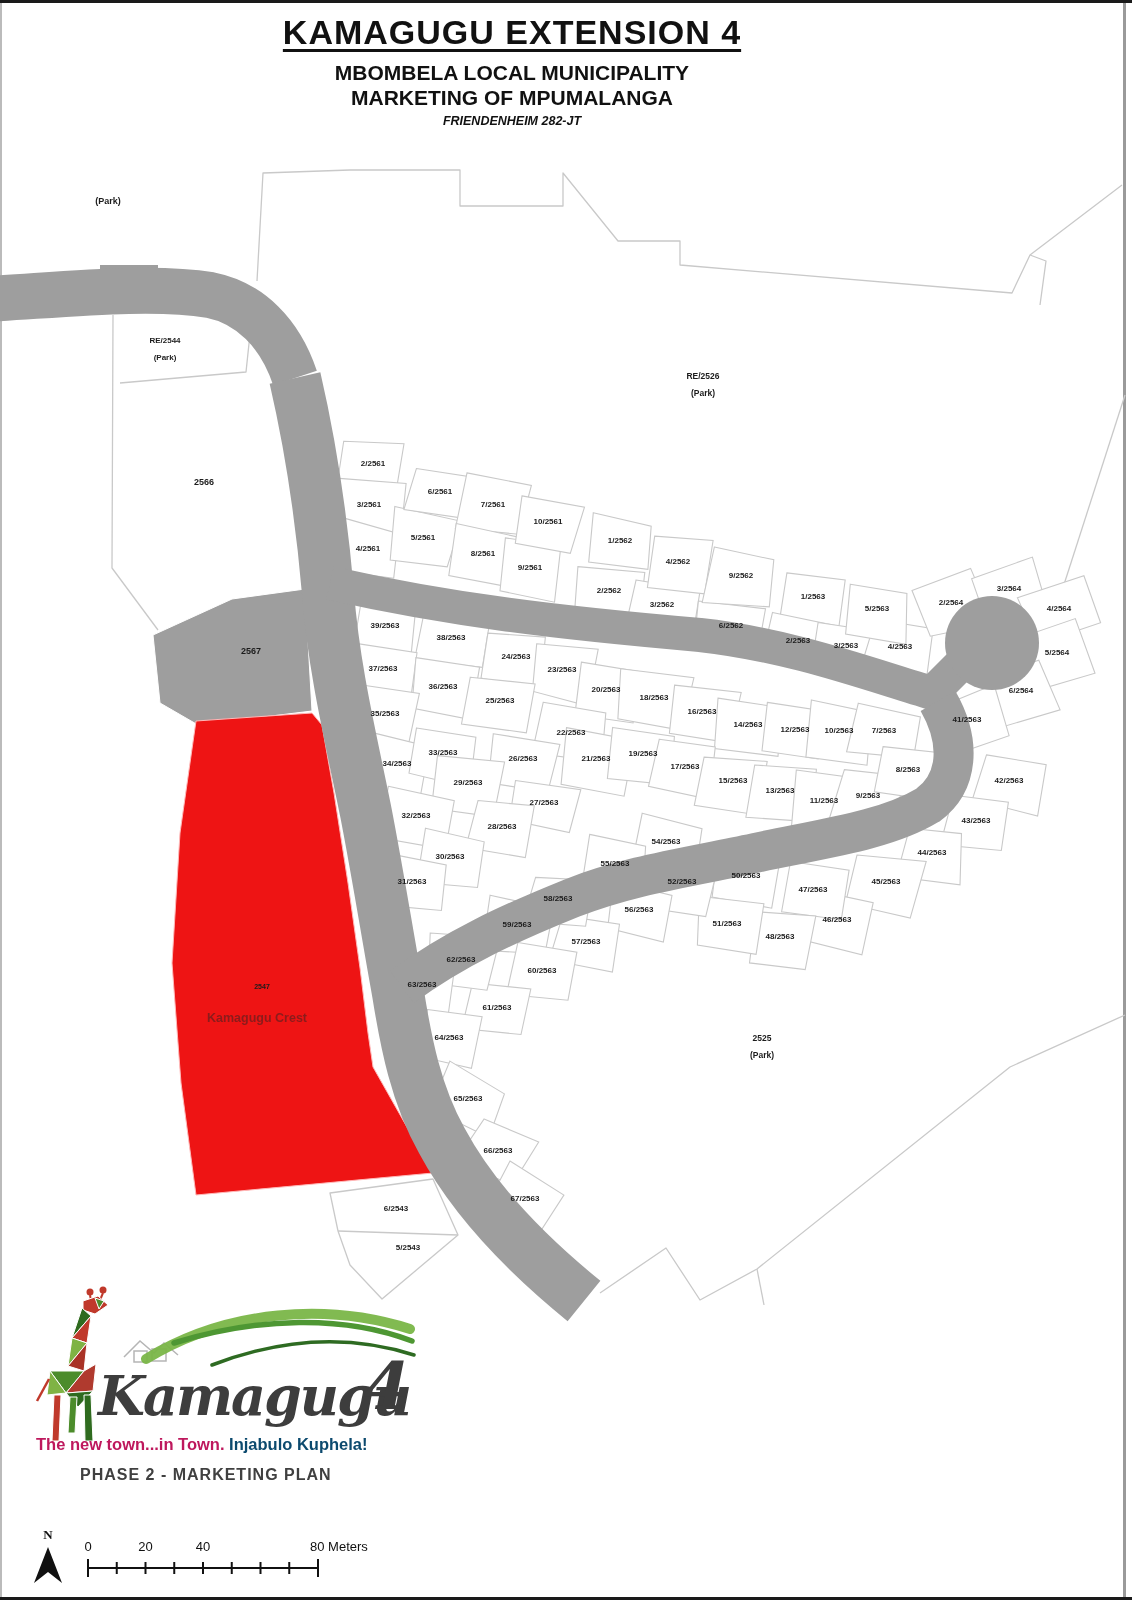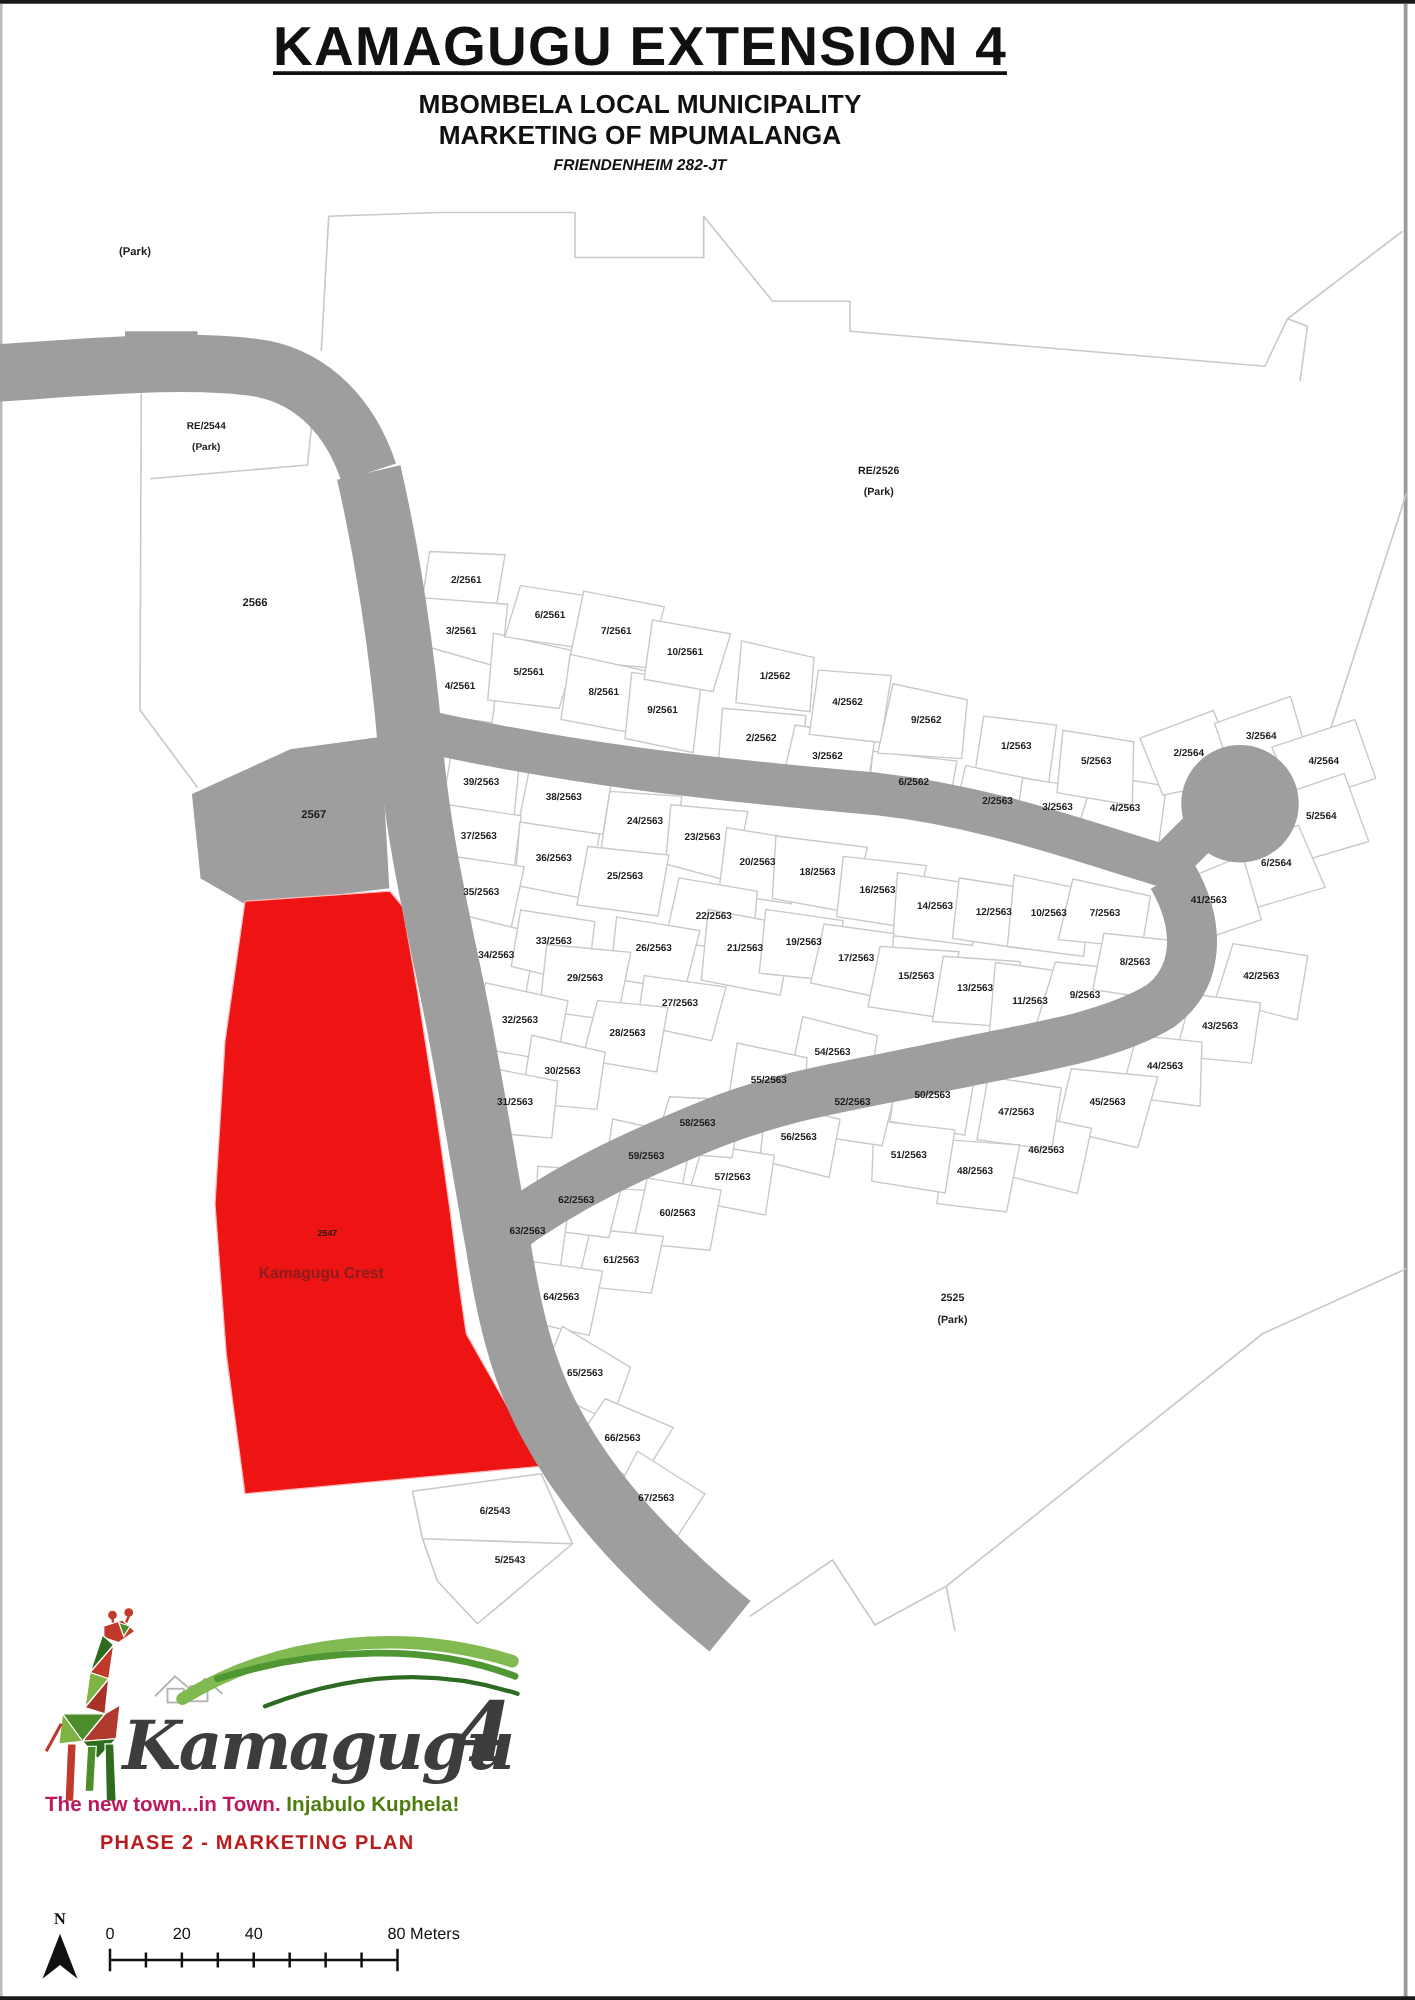--- a/index.html
+++ b/index.html
@@ -4,34 +4,34 @@
 <style>
   html,body{margin:0;padding:0;background:#fff;}
   #page{position:relative;width:1132px;height:1600px;background:#fff;overflow:hidden;
         font-family:"Liberation Sans",sans-serif;
         border-top:3px solid #1a1a1a;box-sizing:border-box;}
   #page::after{content:"";position:absolute;left:0;right:0;bottom:0;height:3px;background:#1a1a1a;}
   #right-border{position:absolute;top:0;bottom:0;right:6px;width:3px;background:#9a9a9a;}
   #left-border{position:absolute;top:0;bottom:0;left:0;width:2px;background:#bbb;}
 
   #header{position:absolute;top:10px;left:0;width:1024px;text-align:center;color:#111;}
-  #header .title{font-size:44px;font-weight:bold;letter-spacing:1px;
+  #header .title{font-size:34px;font-weight:bold;letter-spacing:1px;
       text-decoration:underline;text-decoration-thickness:3px;text-underline-offset:5px;}
   #header .sub1{font-size:21px;font-weight:bold;margin-top:9px;text-align:center;}
   #header .sub2{font-size:21px;font-weight:bold;margin-top:1px;}
   #header .sub3{font-size:12.5px;font-weight:bold;margin-top:4px;font-style:italic;}
 
   #mapsvg{position:absolute;left:0;top:0;}
 
   #logo-block{position:absolute;left:28px;top:1280px;width:400px;height:175px;}
   #tagline{position:absolute;left:36px;top:1432px;width:400px;font-size:16.5px;font-weight:bold;}
   #tagline .green{color:#be185d;}
-  #tagline .red{color:#4d7c0f;}
+  #tagline .red{color:#0c4a6e;}
   #plan-title{position:absolute;left:80px;top:1463px;font-size:16px;font-weight:bold;
-      letter-spacing:1px;color:#b91c1c;}
+      letter-spacing:1px;color:#404040;}
   #north{position:absolute;left:32px;top:1522px;}
   #scalebar{position:absolute;left:70px;top:1532px;}
 </style>
 </head>
 <body>
 
 <div id="page">
   <div id="left-border"></div>
   <div id="right-border"></div>
 

